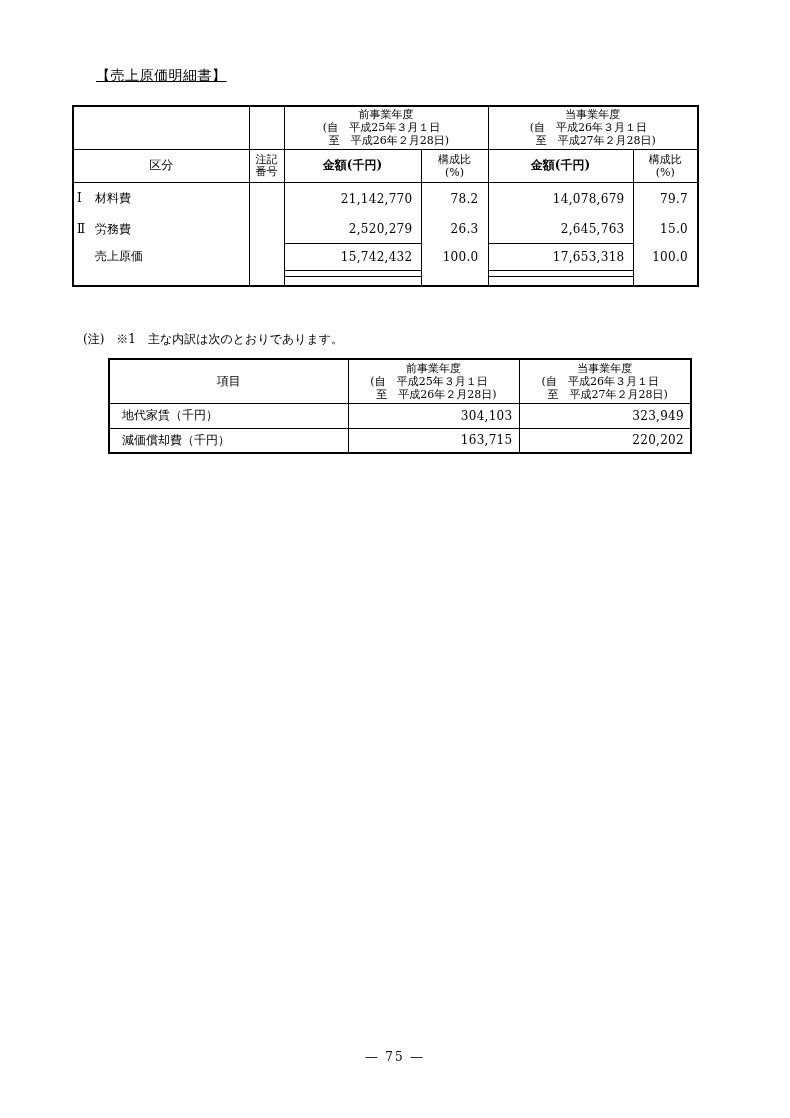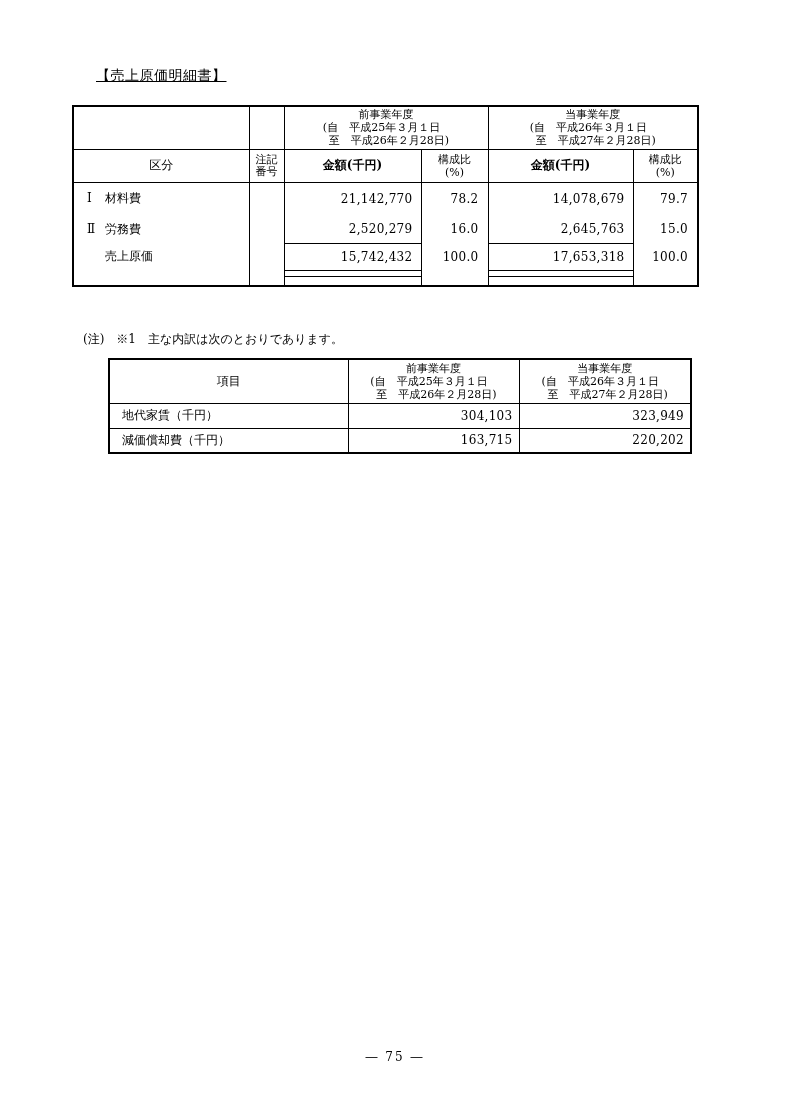--- a/index.html
+++ b/index.html
@@ -20,21 +20,21 @@
   .t1 tr.hdr > * { border-bottom:1px solid #000; }
   .t1 .bt { border-top:1px solid #000; }
   .t1 .bb { border-bottom:1px solid #000; }
   .period { text-align:center; font-size:11px; line-height:13px; }
   .pbox { display:inline-block; text-align:left; }
   .pbox .pt { text-align:center; }
   .pbox .pl3 { padding-left:6px; }
   .hsmall { font-size:11px; line-height:12px; text-align:center; }
   .ratio-h { font-size:11px; line-height:13px; text-align:center; }
   .amount-h { text-align:center;font-weight:bold; }
-  .cat { text-align:left; padding-left:13px;margin-left:40px; }
+  .cat { text-align:left; padding-left:3px;margin-left:40px; }
   .rnum { display:inline-block; width:18px; }
   .note-cell { text-align:center; font-size:11px; }
   .amt { text-align:right; padding-right:8px; letter-spacing:0.3px; }
   .ratio { text-align:right; padding-right:9px; letter-spacing:0.3px; }
   .spacer td { font-size:0; line-height:0; }
 
   
   .t2 { position:absolute; left:108px; top:358px; width:582px; border:2px solid #000; font-size:12px; }
   .t2 th, .t2 td { border:1px solid #000; }
   .t2 .item-h { text-align:center; }
@@ -101,21 +101,21 @@
       <td class="vl note-cell"></td>
       <td class="vl amt">21,142,770</td>
       <td class="vl ratio">78.2</td>
       <td class="vl amt">14,078,679</td>
       <td class="vl ratio">79.7</td>
     </tr>
     <tr style="height:28px">
       <td class="cat"><span class="rnum">Ⅱ</span><span>労務費</span></td>
       <td class="vl note-cell"></td>
       <td class="vl amt">2,520,279</td>
-      <td class="vl ratio">16.0</td>
+      <td class="vl ratio">26.3</td>
       <td class="vl amt">2,645,763</td>
       <td class="vl ratio">15.0</td>
     </tr>
     <tr style="height:27px">
       <td class="cat"><span class="rnum"></span><span>売上原価</span></td>
       <td class="vl note-cell"></td>
       <td class="vl amt bt bb">15,742,432</td>
       <td class="vl ratio">100.0</td>
       <td class="vl amt bt bb">17,653,318</td>
       <td class="vl ratio">100.0</td>

